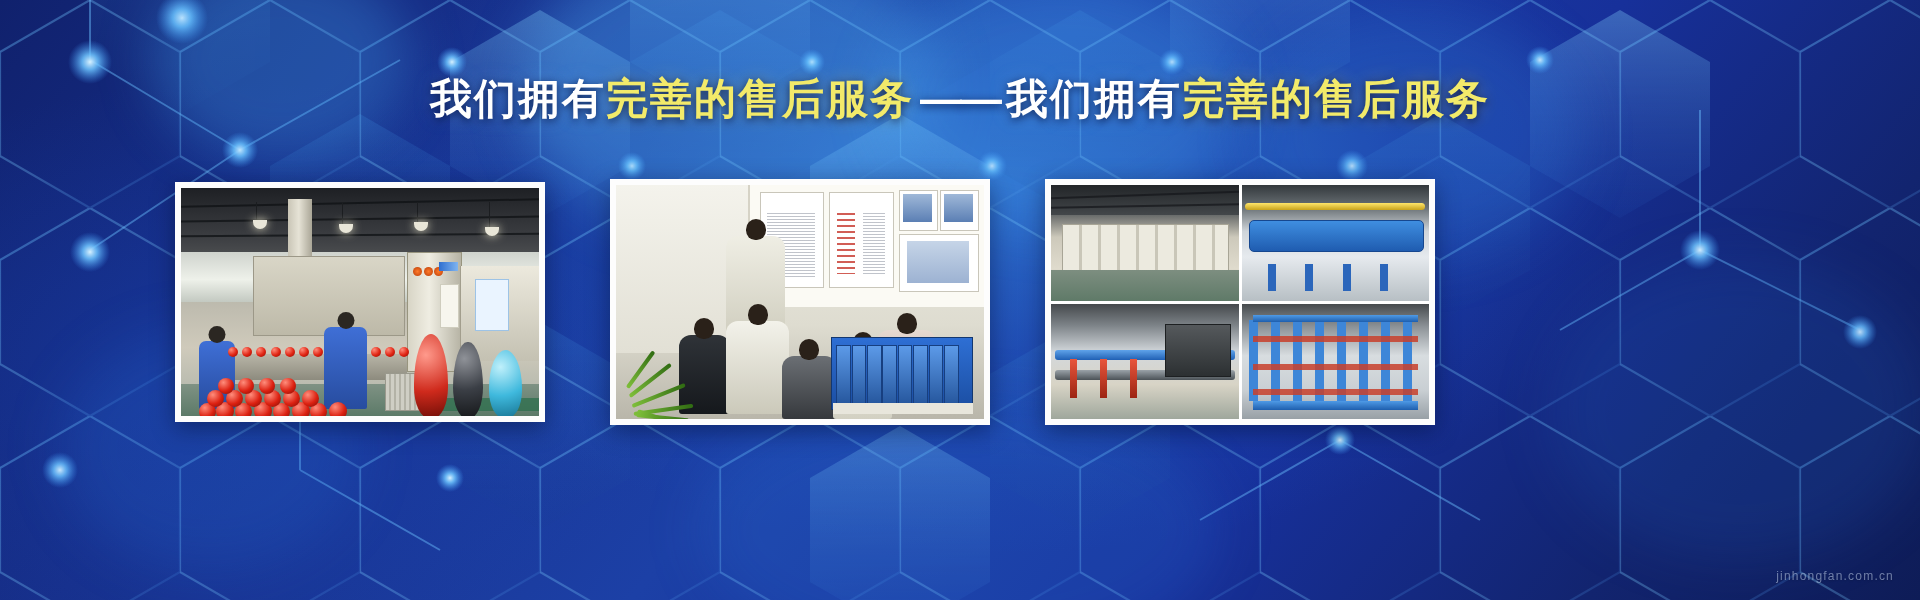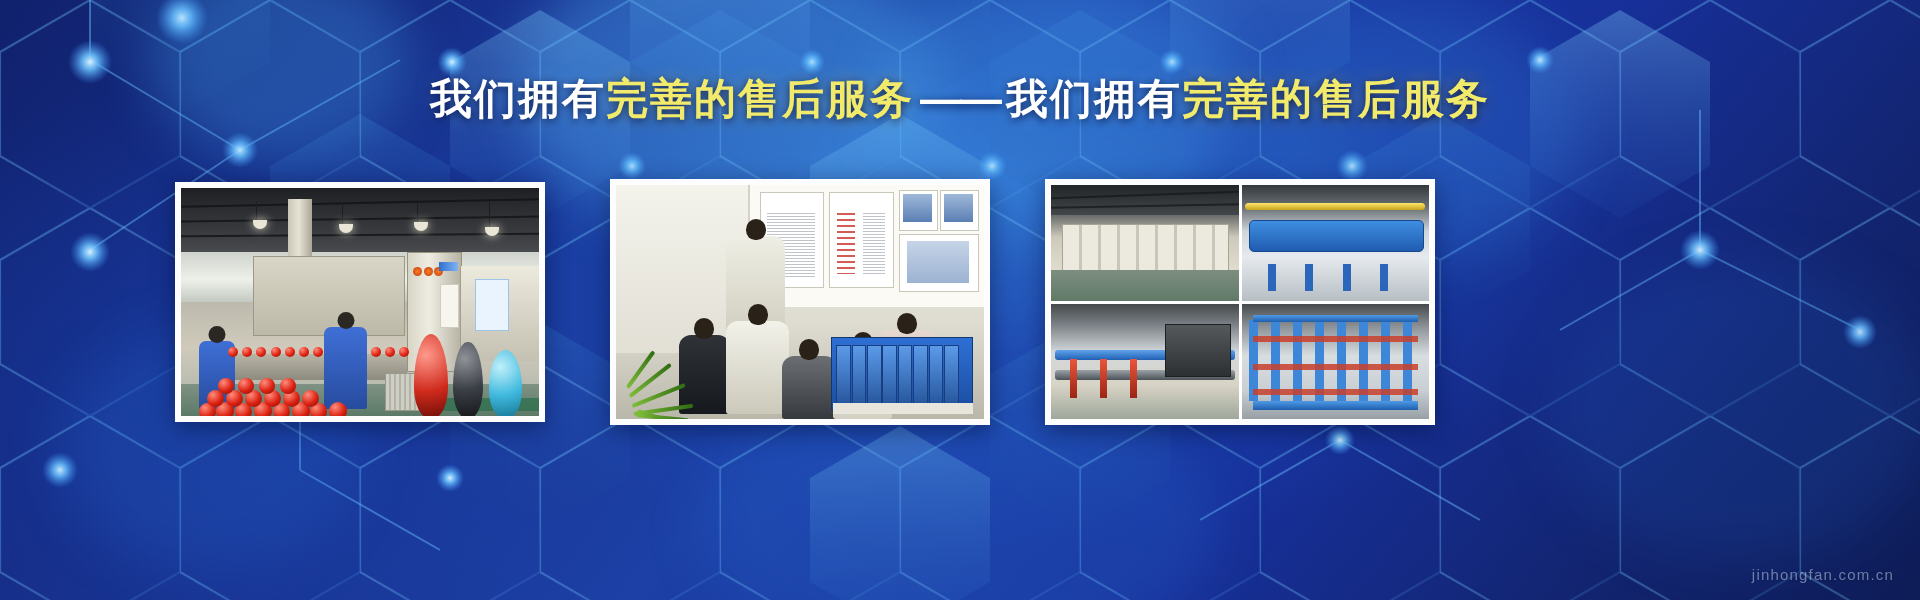--- a/index.html
+++ b/index.html
@@ -145,21 +145,21 @@
   .c3 .mach{position:absolute;right:4%;top:18%;width:34%;height:44%;
             background:linear-gradient(#55595c,#2c3032);border:1px solid #1d2022;}
   .c4{background:linear-gradient(#464a4d 0%,#8d9398 20%,#d8dde0 45%,#c9cfd3 75%,#98a0a6 100%);}
   .c4 .blue{position:absolute;left:4%;top:14%;width:92%;height:70%;
             background:repeating-linear-gradient(90deg,#3d86d8 0 9px,rgba(255,255,255,0) 9px 22px);}
   .c4 .redrow{position:absolute;left:6%;width:88%;height:6px;background:#c8402c;opacity:.85;}
   .c4 .bar{position:absolute;background:linear-gradient(#4f9ae6,#1e5fae);}
 
   
   .wm{position:absolute;right:26px;bottom:17px;z-index:7;
-      font-size:15px;letter-spacing:1.2px;color:rgba(205,222,248,.50);
+      font-size:12px;letter-spacing:1.2px;color:rgba(205,222,248,.50);
       text-shadow:0 1px 2px rgba(0,0,0,.18);}
 </style>
 </head>
 <body>
 
 <div class="stage">
 
   <div class="hexlayer">
     <svg viewBox="0 0 1920 600" preserveAspectRatio="none" aria-hidden="true">
       <defs>

